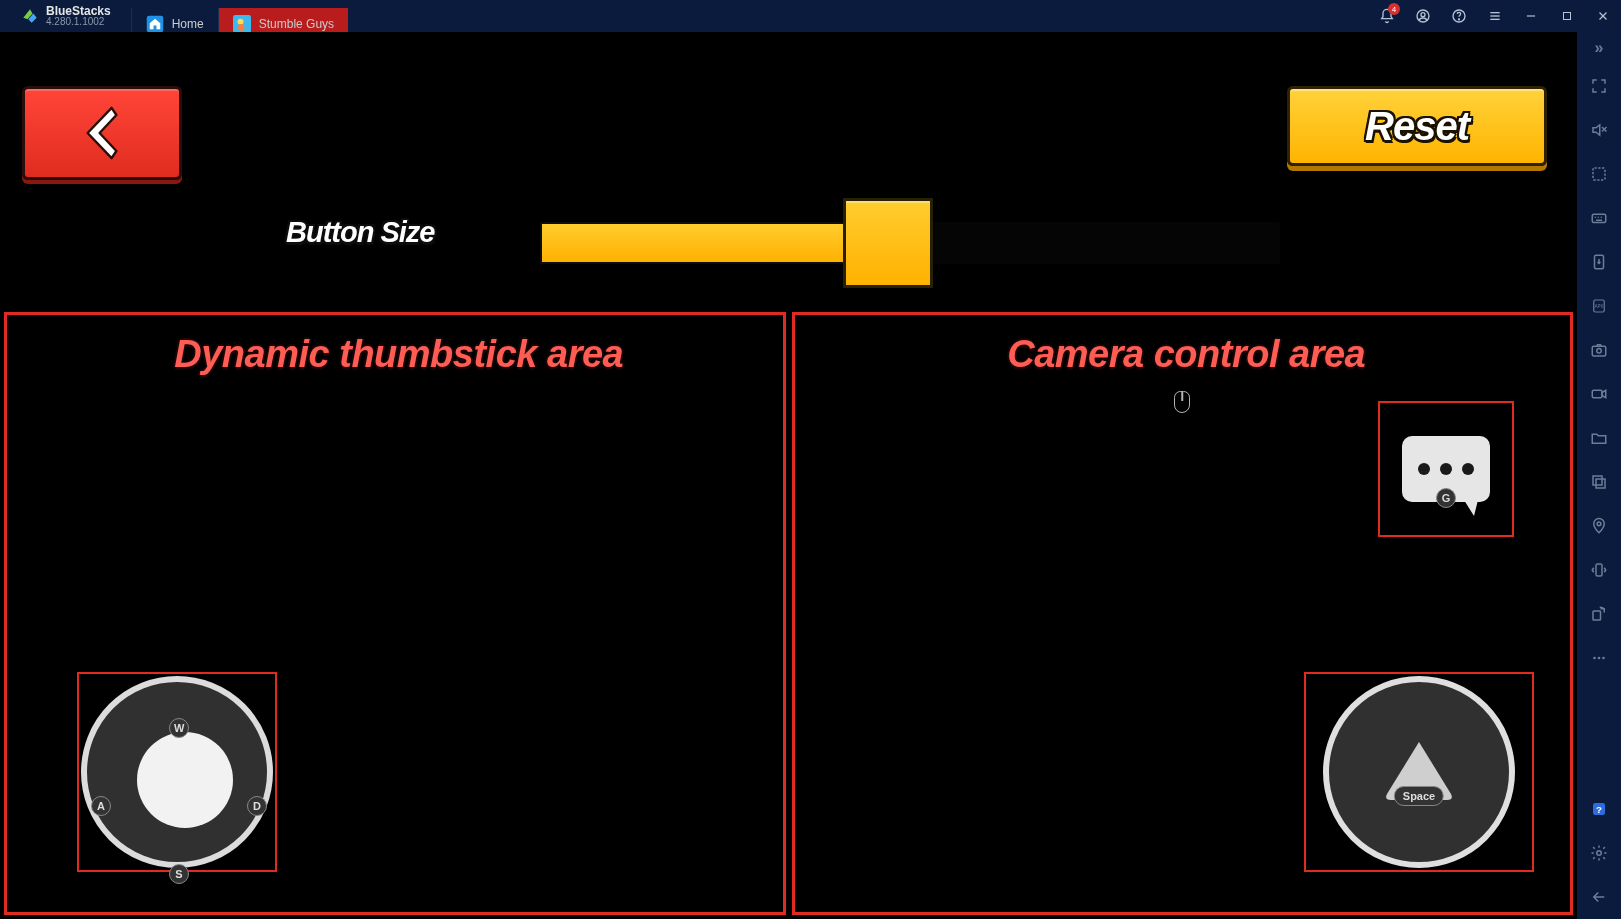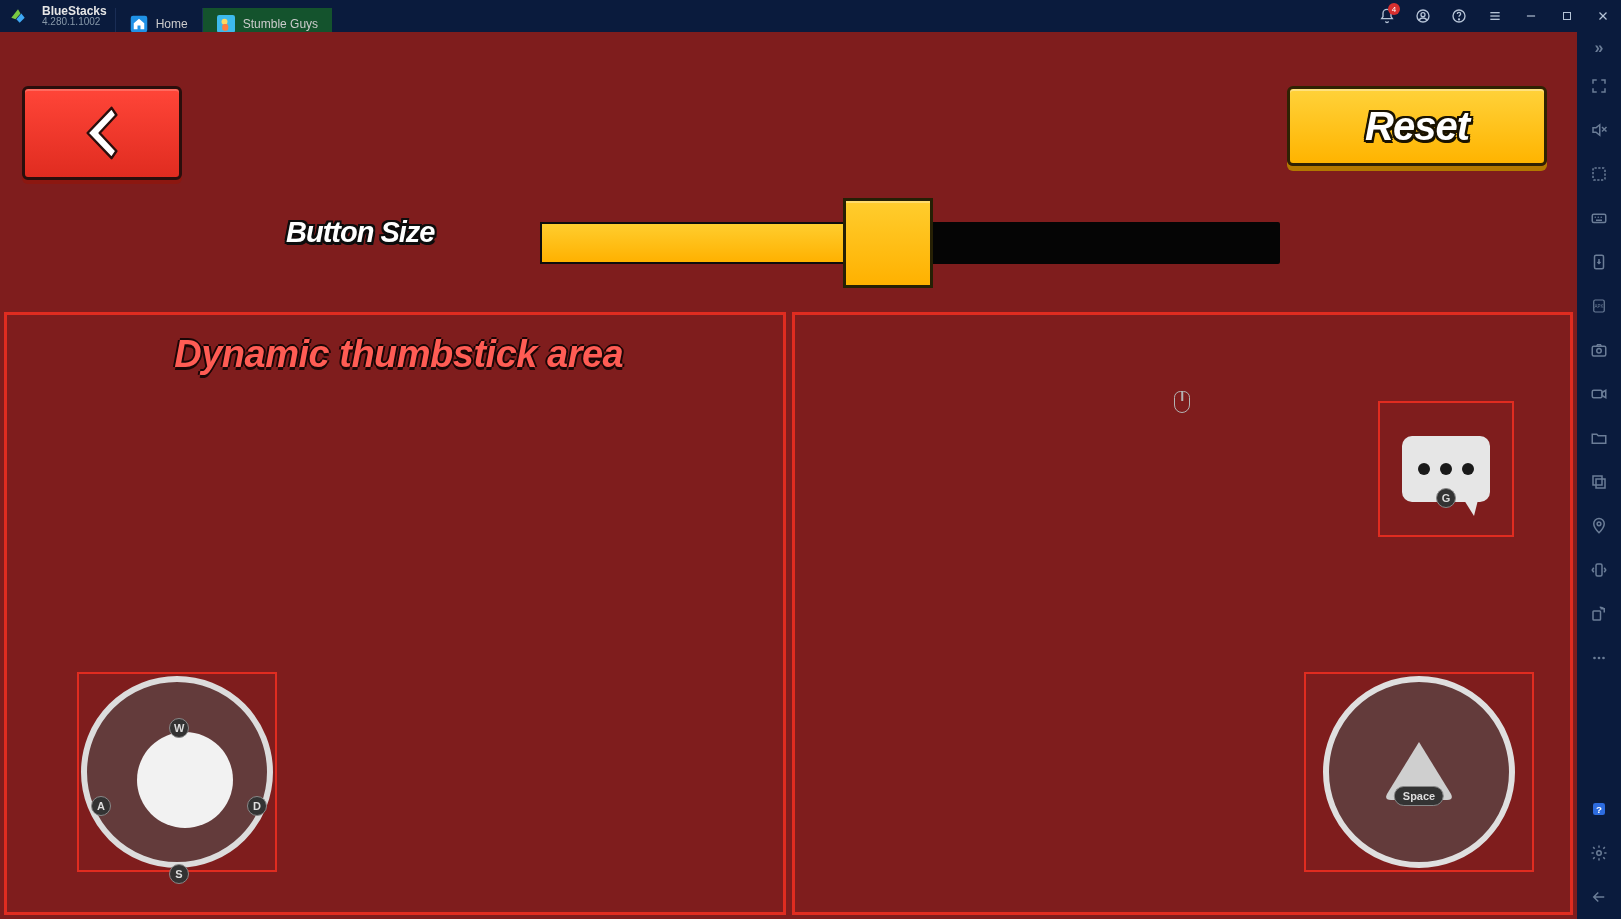--- a/index.html
+++ b/index.html
@@ -10,41 +10,41 @@
     height: 32px;
     background: #0A1B3D;
     display: flex;
     align-items: center;
     color: #ccc;
     font-size: 12px;
   }
   .logo-area {
     display: flex;
     align-items: center;
-    padding: 0 8px;
+    padding: 0 20px;
     height: 100%;
-    gap: 14px;
+    gap: 6px;
   }
   .bs-logo {
     width: 20px; height: 20px;
     display: flex; align-items: center; justify-content: center;
   }
   .bs-title { font-weight: bold; color: #e6e6e6; font-size: 12px; line-height: 1; }
   .bs-version { font-size: 10px; color: #8899aa; line-height: 1; }
   .tab {
     height: 100%;
     padding: 0 14px;
     display: flex;
     align-items: center;
     gap: 8px;
     border-left: 1px solid #1a2d55;
     cursor: pointer;
     margin-top: 16px;
   }
-  .tab.active { background: #14532d; }
+  .tab.active { background: #b91c1c; }
   .tab-icon { width: 18px; height: 18px; }
   .titlebar-spacer { flex: 1; }
   .title-right { display: flex; align-items: center; height: 100%; }
   .title-btn {
     width: 36px; height: 100%;
     display: flex; align-items: center; justify-content: center;
     color: #b5c3d6;
     cursor: pointer;
     position: relative;
   }
@@ -82,21 +82,21 @@
   .side-spacer { flex: 1; }
   .side-btn.help { color: #2d6cdf; }
 
   
   .main-area {
     position: absolute;
     top: 32px;
     left: 0;
     right: 44px;
     bottom: 0;
-    background: #7f1d1d;
+    background: #000000;
     padding-left: 32px;
   }
   
   
   .back-btn {
     position: absolute;
     left: 22px; top: 54px;
     width: 160px; height: 94px;
     background: linear-gradient(to bottom, #ff4538, #e02c20);
     border: 3px solid #2a0e0c;
@@ -528,20 +528,21 @@
           <div class="thumbstick-inner"></div>
         </div>
         <div class="key-label key-w">W</div>
         <div class="key-label key-a">A</div>
         <div class="key-label key-d">D</div>
         <div class="key-label key-s">S</div>
       </div>
     </div>
 
     <div class="area-panel">
+      <div class="area-title">Camera control area</div>
       <div class="mouse-icon"></div>
 
       <div class="chat-box">
         <div class="chat-bubble">
           <div class="chat-dot"></div>
             <div class="chat-dot"></div>
             <div class="chat-dot"></div>
           <div class="key-label chat-key">G</div>
         </div>
       </div>

